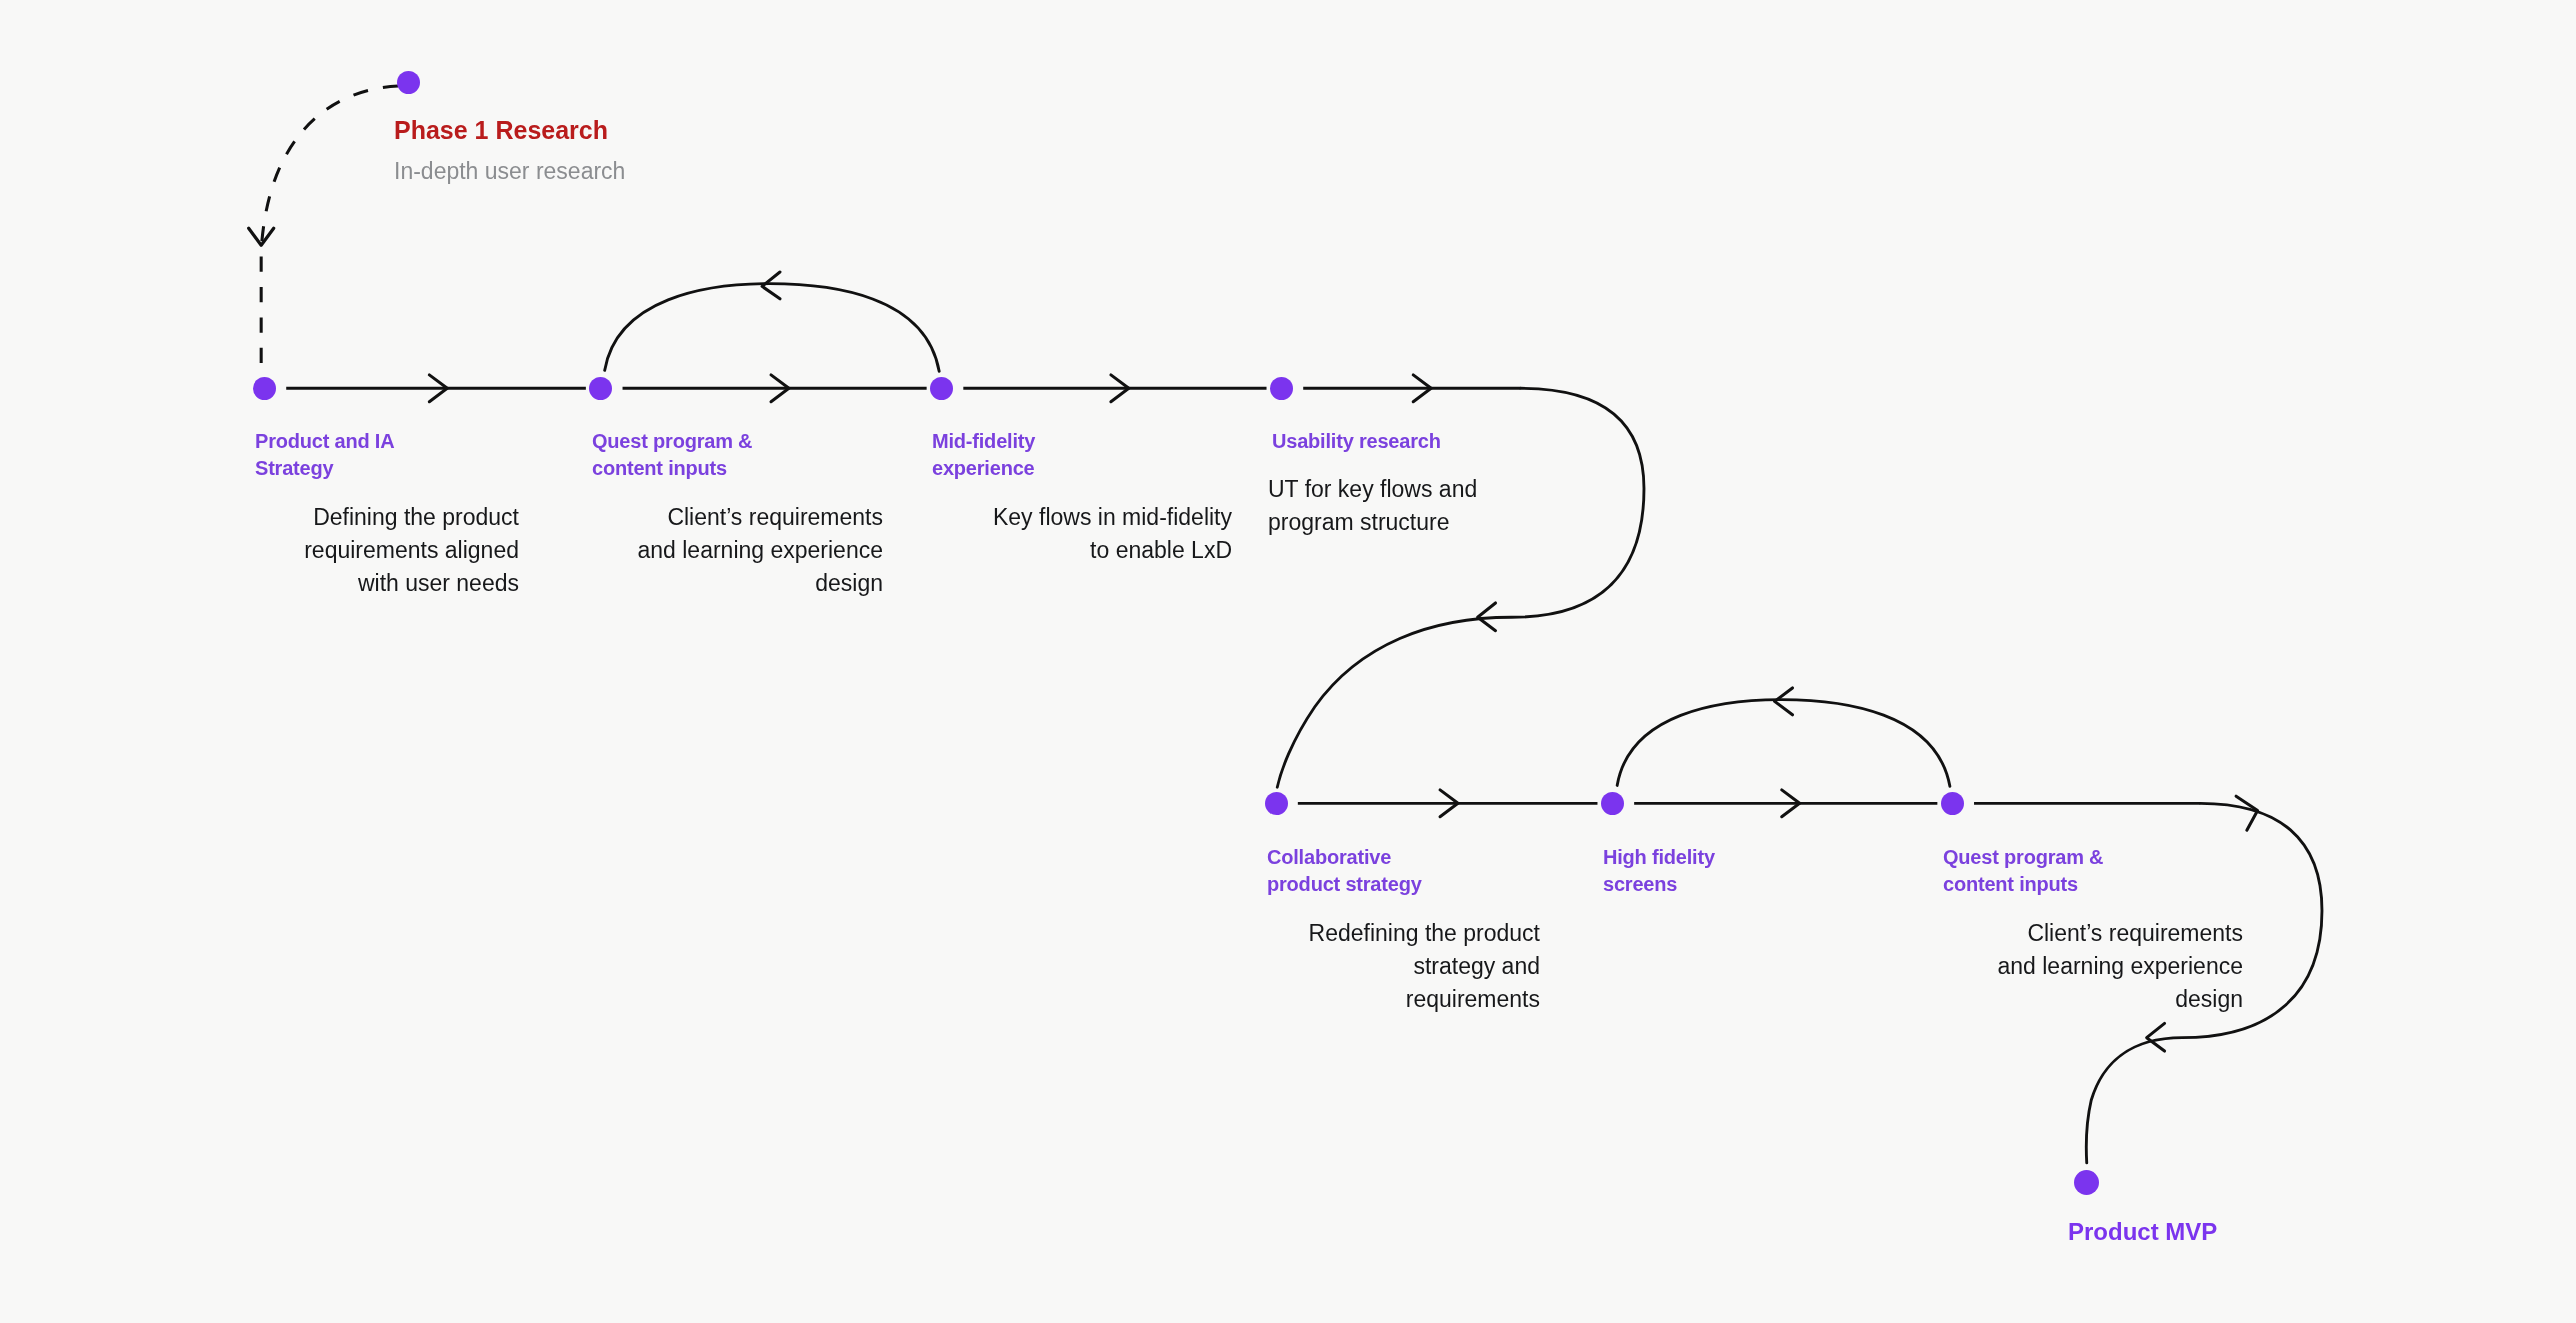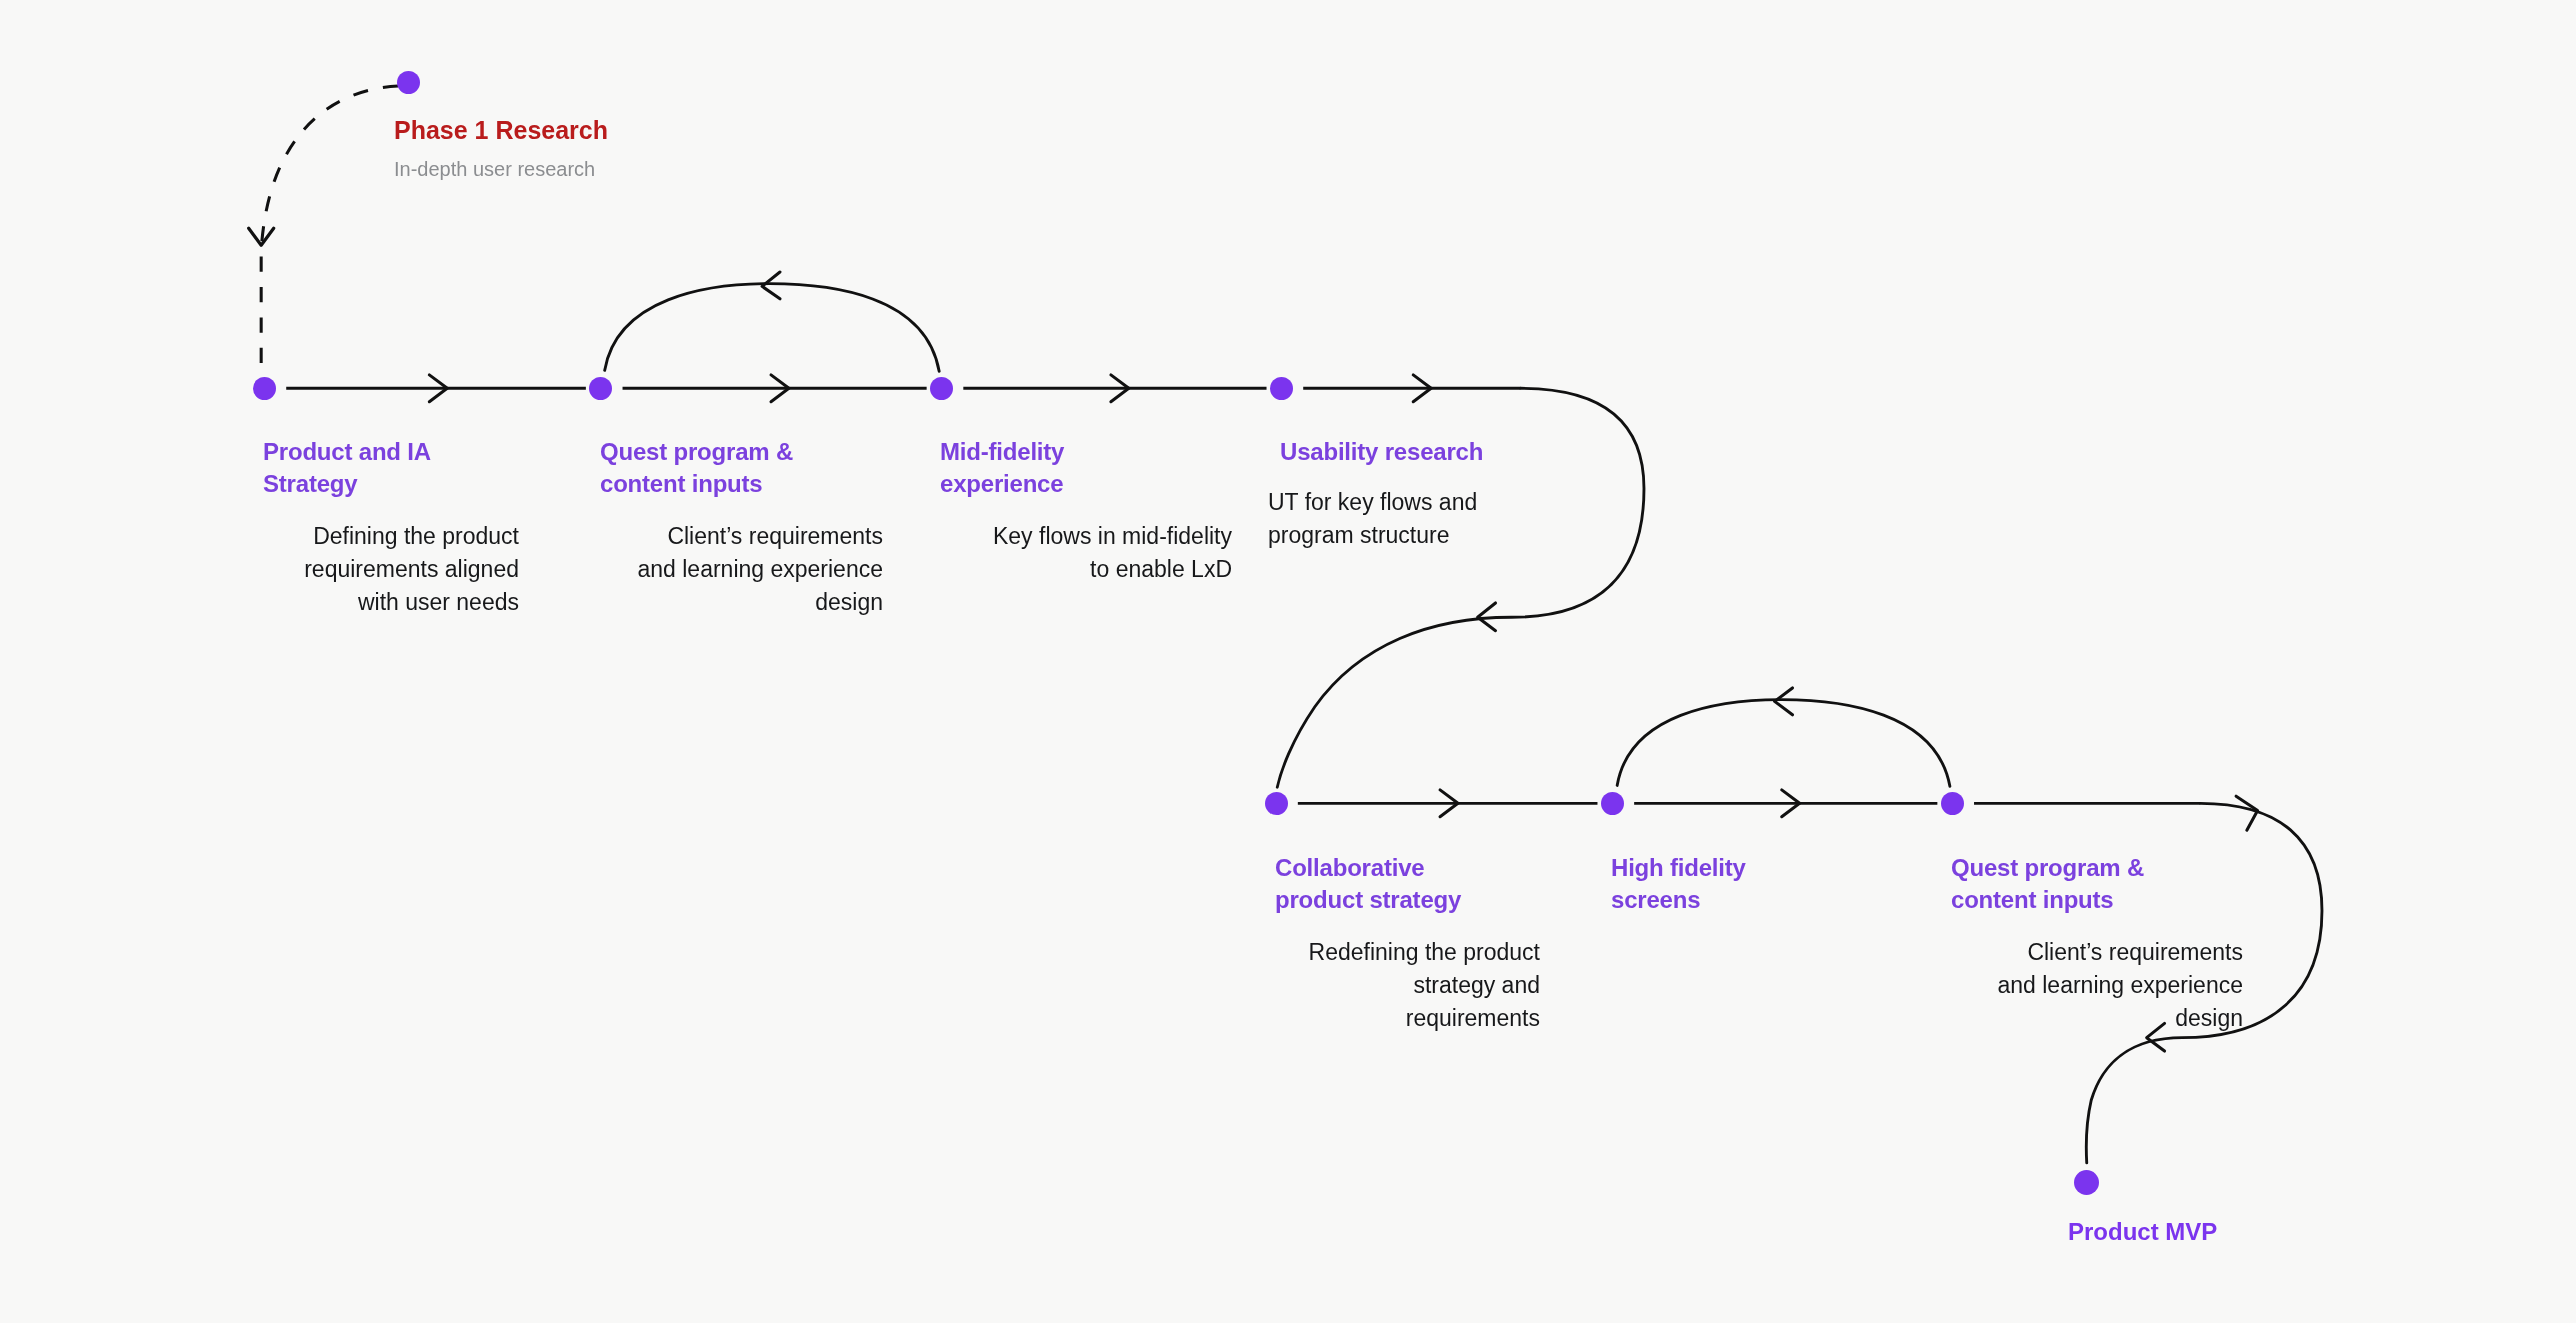--- a/index.html
+++ b/index.html
@@ -38,25 +38,25 @@
   }
   .node-mvp {
     width: 25px;
     height: 25px;
   }
   .label-block {
     position: absolute;
   }
   .node-title {
     color: #7B41DE;
-    font-size: 24px;
+    font-size: 20px;
     font-weight: bold;
     line-height: 1.33;
     letter-spacing: -0.2px;
-    margin: 12px;
+    margin: 4px;
     white-space: pre-line;
   }
   .node-desc {
     color: #17181a;
     font-size: 23px;
     line-height: 1.44;
     margin: 0;
     white-space: pre-line;
   }
   .desc-gap {
@@ -66,21 +66,21 @@
   .phase-title {
     color: #b91c1c;
     font-size: 25px;
     font-weight: bold;
     line-height: 1.3;
     margin: 0;
     white-space: pre-line;
   }
   .phase-sub {
     color: #8b8d90;
-    font-size: 20px;
+    font-size: 23px;
     line-height: 1.35;
     margin: 0;
     margin-top: 9px;
     white-space: pre-line;
   }
   .mvp-title {
     color: #7B34EE;
     font-size: 24px;
     font-weight: bold;
     line-height: 1.3;

